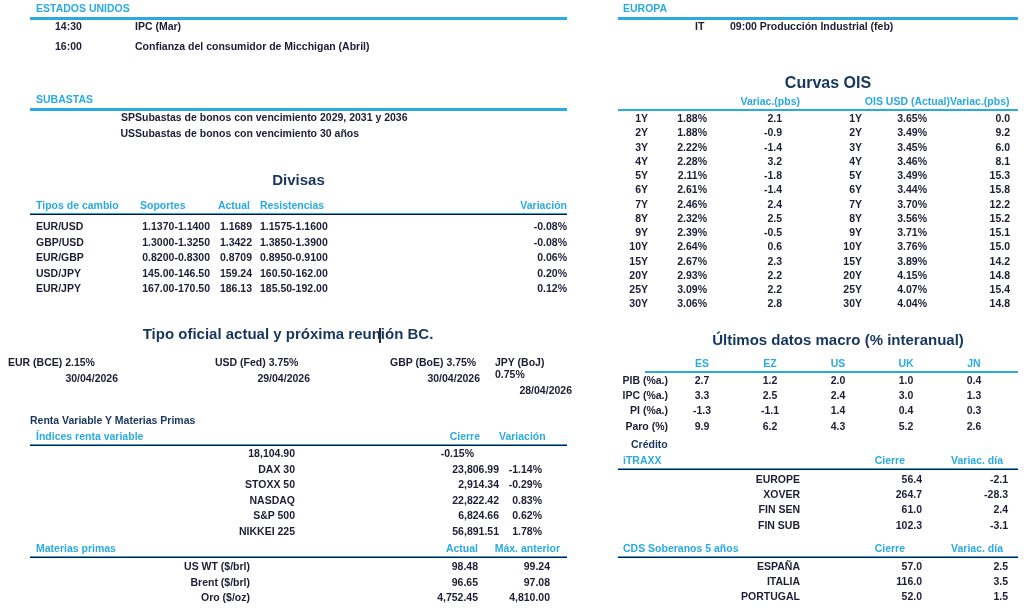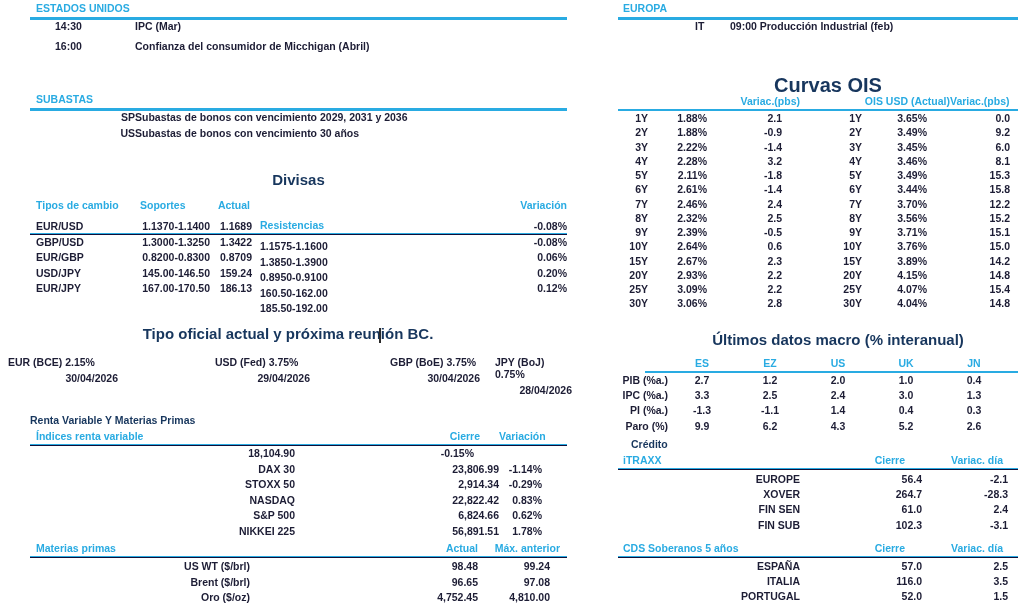--- a/index.html
+++ b/index.html
@@ -19,21 +19,21 @@
   .w-full{left:0;right:0;}
   .col{position:absolute;top:0;height:610px;}
   #col-left{left:30px;width:537px;}
   #col-right{left:618px;width:400px;}
   .cyan{color:var(--cyan);}
   .navy{color:var(--navy);}
   .r{text-align:right;}
   .c{text-align:center;}
   .pl5{padding-left:5px;}
   .pl6{padding-left:6px;}
-  .pl8{padding-left:8px;margin-top:20px;}
+  .pl8{padding-left:8px;}
   .pl10{padding-left:10px;}
   .pr2{padding-right:2px;}
   .pr7{padding-right:7px;}
   .pr10{padding-right:10px;padding-left:16px;}
   .pr15{padding-right:15px;}
   .pr17{padding-right:17px;}
   .pr19{padding-right:19px;}
   .pr22{padding-right:22px;}
   .pr25{padding-right:25px;}
   .sec-head{
@@ -285,21 +285,21 @@
   </div>
 
   <div class="abs w-full" style="top:20px">
 
       <div class="evr">
         <span class="k">IT</span>
         <span>09:00 Producción Industrial (feb)</span>
       </div>
     </div>
 
-  <div class="title abs w-full" style="top:74px;font-size:20px;padding-left:20px">Curvas OIS</div>
+  <div class="title abs w-full" style="top:74px;font-size:16px;padding-left:20px">Curvas OIS</div>
 
   <div class="abs w-full" style="top:95px">
     <div class="ois-head cyan">
       <span class="r" style="width:182px">Variac.(pbs)</span>
       <span class="r" style="width:150px">OIS USD (Actual)</span>
       <span class="r" style="width:57px">Variac.(pbs)</span>
     </div>
     <div class="rule-cyan" style="margin-top:2px"></div>
   </div>
 

